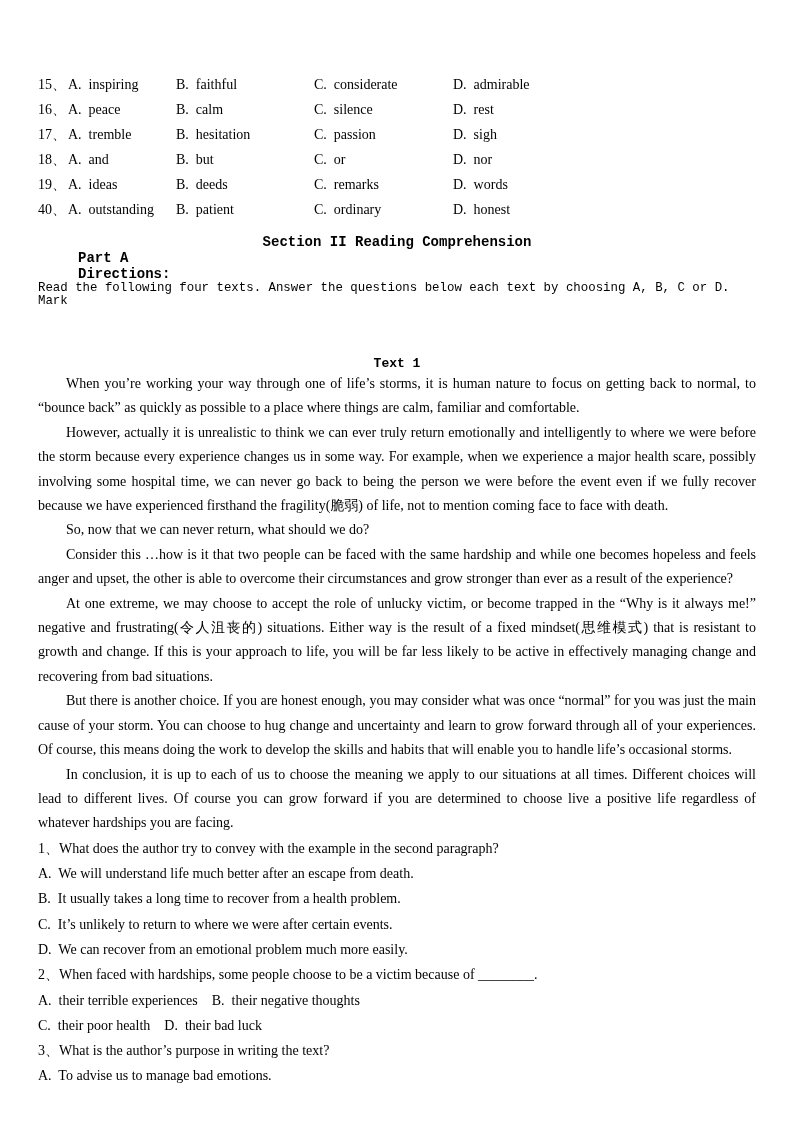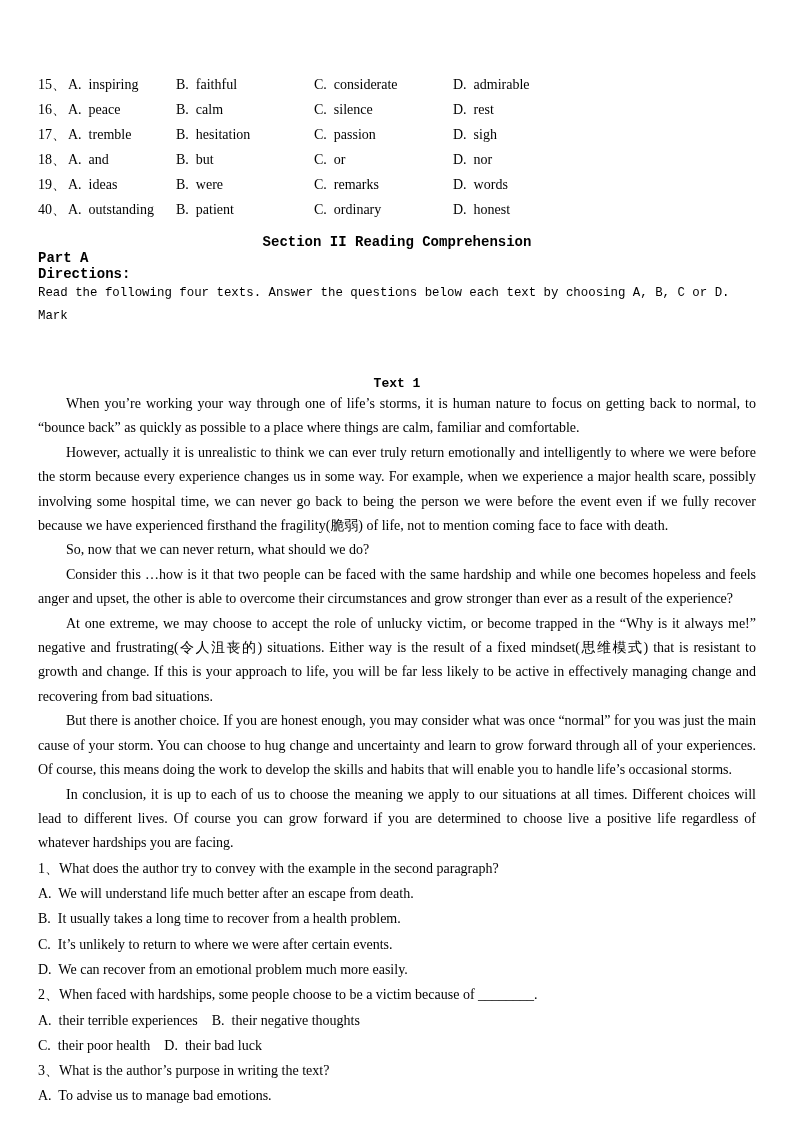--- a/index.html
+++ b/index.html
@@ -31,25 +31,26 @@
     font-weight: bold;
     font-size: 14px;
     line-height: 16px;
     text-align: center;
   }
   .mono-bold {
     font-family: "Liberation Mono", monospace;
     font-weight: bold;
     font-size: 14px;
     line-height: 16px;
+    margin-left: 40px;
   }
   .mono-line {
     font-family: "Liberation Mono", monospace;
     font-size: 12.4px;
-    line-height: 23px;
+    line-height: 13px;
     white-space: pre-wrap;
   }
   .text-title {
     font-family: "Liberation Mono", monospace;
     font-weight: bold;
     font-size: 13px;
     line-height: 16px;
     text-align: center;
     margin-top: 48px;
   }
@@ -99,21 +100,21 @@
     <div class="cloze-row">
       <span>18、</span>
       <span>A.  and</span>
       <span>B.  but</span>
       <span>C.  or</span>
       <span>D.  nor</span>
     </div>
     <div class="cloze-row">
       <span>19、</span>
       <span>A.  ideas</span>
-      <span>B.  were</span>
+      <span>B.  deeds</span>
       <span>C.  remarks</span>
       <span>D.  words</span>
     </div>
     <div class="cloze-row">
       <span>40、</span>
       <span>A.  outstanding</span>
       <span>B.  patient</span>
       <span>C.  ordinary</span>
       <span>D.  honest</span>
     </div>

